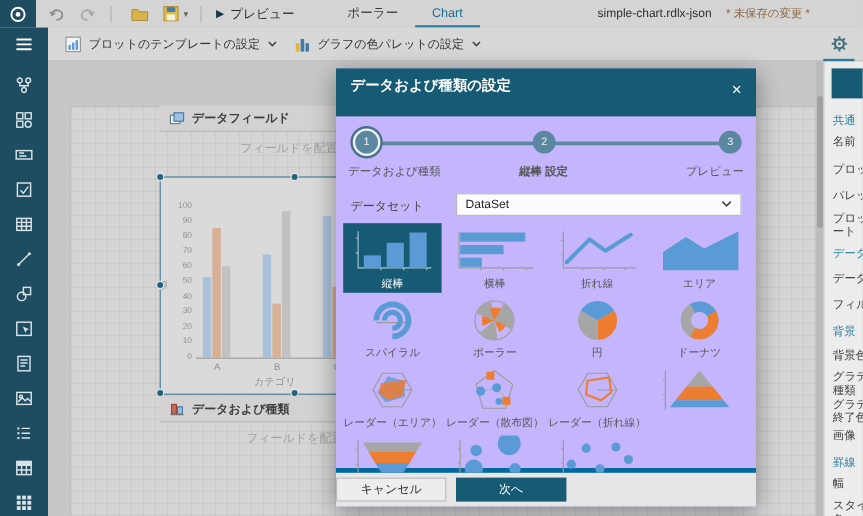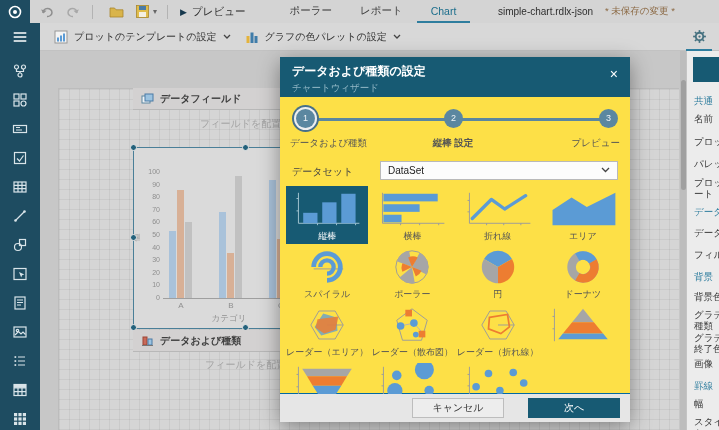--- a/index.html
+++ b/index.html
@@ -48,21 +48,21 @@
 .axisline{position:absolute;left:29px;top:150px;width:134px;height:1px;background:#9f9f9f}
 .xlab{position:absolute;top:153px;width:20px;text-align:center;font-size:8px;color:#8f8f8f}
 .xaxis-title{position:absolute;top:165px;left:55px;width:80px;text-align:center;font-size:8.5px;color:#8f8f8f}
 .handle{position:absolute;width:7px;height:7px;border-radius:50%;background:#24627c;border:1px solid #e8e8e8;box-sizing:border-box}
 
 .props{position:absolute;right:0;top:50px;width:32px;bottom:0;background:#ececec;border-left:1px solid #c4c4c4;overflow:hidden;z-index:4}
 .swatch{position:absolute;left:6px;top:7px;width:34px;height:25px;background:#175a73}
 .prow{position:absolute;left:7px;width:60px;font-size:9.5px;color:#3a3a3a;line-height:11px;white-space:pre-line}
 .prow.hdr{color:#2e7d9e}
 
-.modal{position:absolute;left:280px;top:57px;width:350px;height:365px;background:#fde047;box-shadow:0 5px 20px rgba(0,0,0,.4);z-index:50;display:flex;flex-direction:column}
+.modal{position:absolute;left:280px;top:57px;width:350px;height:365px;background:#c4b5fd;box-shadow:0 5px 20px rgba(0,0,0,.4);z-index:50;display:flex;flex-direction:column}
 .mhead{height:40px;background:#175a73;color:#fff;position:relative;padding:6px 12px 0;box-sizing:border-box}
 .mtitle{font-size:12px;font-weight:bold}
 .msub{font-size:9.5px;color:#94b9c7;margin-top:2px}
 .mclose{position:absolute;right:12px;top:10px;font-size:14px;color:#fff;line-height:14px}
 .mbody{position:relative;height:297px}
 
 .steps{position:absolute;left:0;top:10px;right:0;height:50px}
 .stline{position:absolute;left:25px;top:11px;width:303px;height:3px;background:#5b87a0}
 .stc{position:absolute;top:2px;width:19px;height:19px;border-radius:50%;background:#5b87a0;color:#eef3f6;font-size:9px;display:flex;align-items:center;justify-content:center}
 .stc.current{box-shadow:0 0 0 2px #efefef,0 0 0 4px #47708a}
@@ -73,21 +73,21 @@
 
 .tiles{position:absolute;left:6px;right:6px;top:89px;display:grid;grid-template-columns:repeat(4,1fr);grid-template-rows:58px 58px 58px 34px;gap:0 3px}
 .tile{overflow:hidden;display:flex;flex-direction:column;align-items:center;padding-top:3px;box-sizing:border-box}
 .tile.selected{background:#175a73}
 .ticon{width:80px;height:40px;flex:0 0 auto}
 .ticon .ax{stroke:#9b9b9b;fill:none}
 .tile.selected .ax{stroke:#a5c6d3}
 .tlabel{font-size:9px;color:#555;margin-top:1px;white-space:nowrap}
 .tile.selected .tlabel{color:#fff}
 
-.mfoot{height:28px;background:#e6e6e6;border-top:1px solid #0369a1;display:flex;align-items:center;justify-content:flex-end;gap:24px;padding-right:10px}
+.mfoot{height:28px;background:#e6e6e6;border-top:4px solid #0369a1;display:flex;align-items:center;justify-content:flex-start;gap:8px;padding-right:10px}
 .btn{width:92px;height:20px;display:flex;align-items:center;justify-content:center;font-size:10px;box-sizing:border-box}
 .btn.cancel{background:#ededed;border:1px solid #bdbdbd;color:#333}
 .btn.next{background:#175a73;color:#fff}
 </style>
 </head>
 <body>
 
 <div class="app">
 
   <div class="topbar">
@@ -123,21 +123,20 @@
         </svg>
     </span>
     <span class="caret">▾</span>
     <span class="vsep"></span>
     <span class="preview">
       <span class="play">▶</span>
       <span>プレビュー</span>
     </span>
     <nav class="menu" id="menu">
         <span class="menu-item">ポーラー</span>
-        <span class="menu-item">レポート</span>
         <span class="menu-item active">Chart</span>
       </nav>
     <div class="docinfo">
       <span class="fname">simple-chart.rdlx-json</span>
       <span class="unsaved">* 未保存の変更 *</span>
     </div>
   </div>
 
   <div class="ribbon">
     <div class="ritem">
@@ -358,21 +357,20 @@
       <div class="prow" style="top: 308px;">画像</div>
       <div class="prow hdr" style="top: 330px;">罫線</div>
       <div class="prow" style="top: 348px;">幅</div>
       <div class="prow" style="top: 366px;">スタイ</div>
       <div class="prow" style="top: 378px;">色</div>
     </aside>
 
   <div class="modal">
     <div class="mhead">
       <div class="mtitle">データおよび種類の設定</div>
-      <div class="msub">チャートウィザード</div>
       <div class="mclose">×</div>
     </div>
     <div class="mbody">
       <div class="steps" id="steps">
           <div class="stline"></div>
           <div class="stc current" style="left: 16px;">1</div>
           <div class="stl" style="left: 10px;">データおよび種類</div>
           <div class="stc" style="left: 164px;">2</div>
           <div class="stl" style="left: 133px; width: 80px; text-align: center; font-weight: bold;">縦棒 設定</div>
           <div class="stc" style="left: 319px;">3</div>

